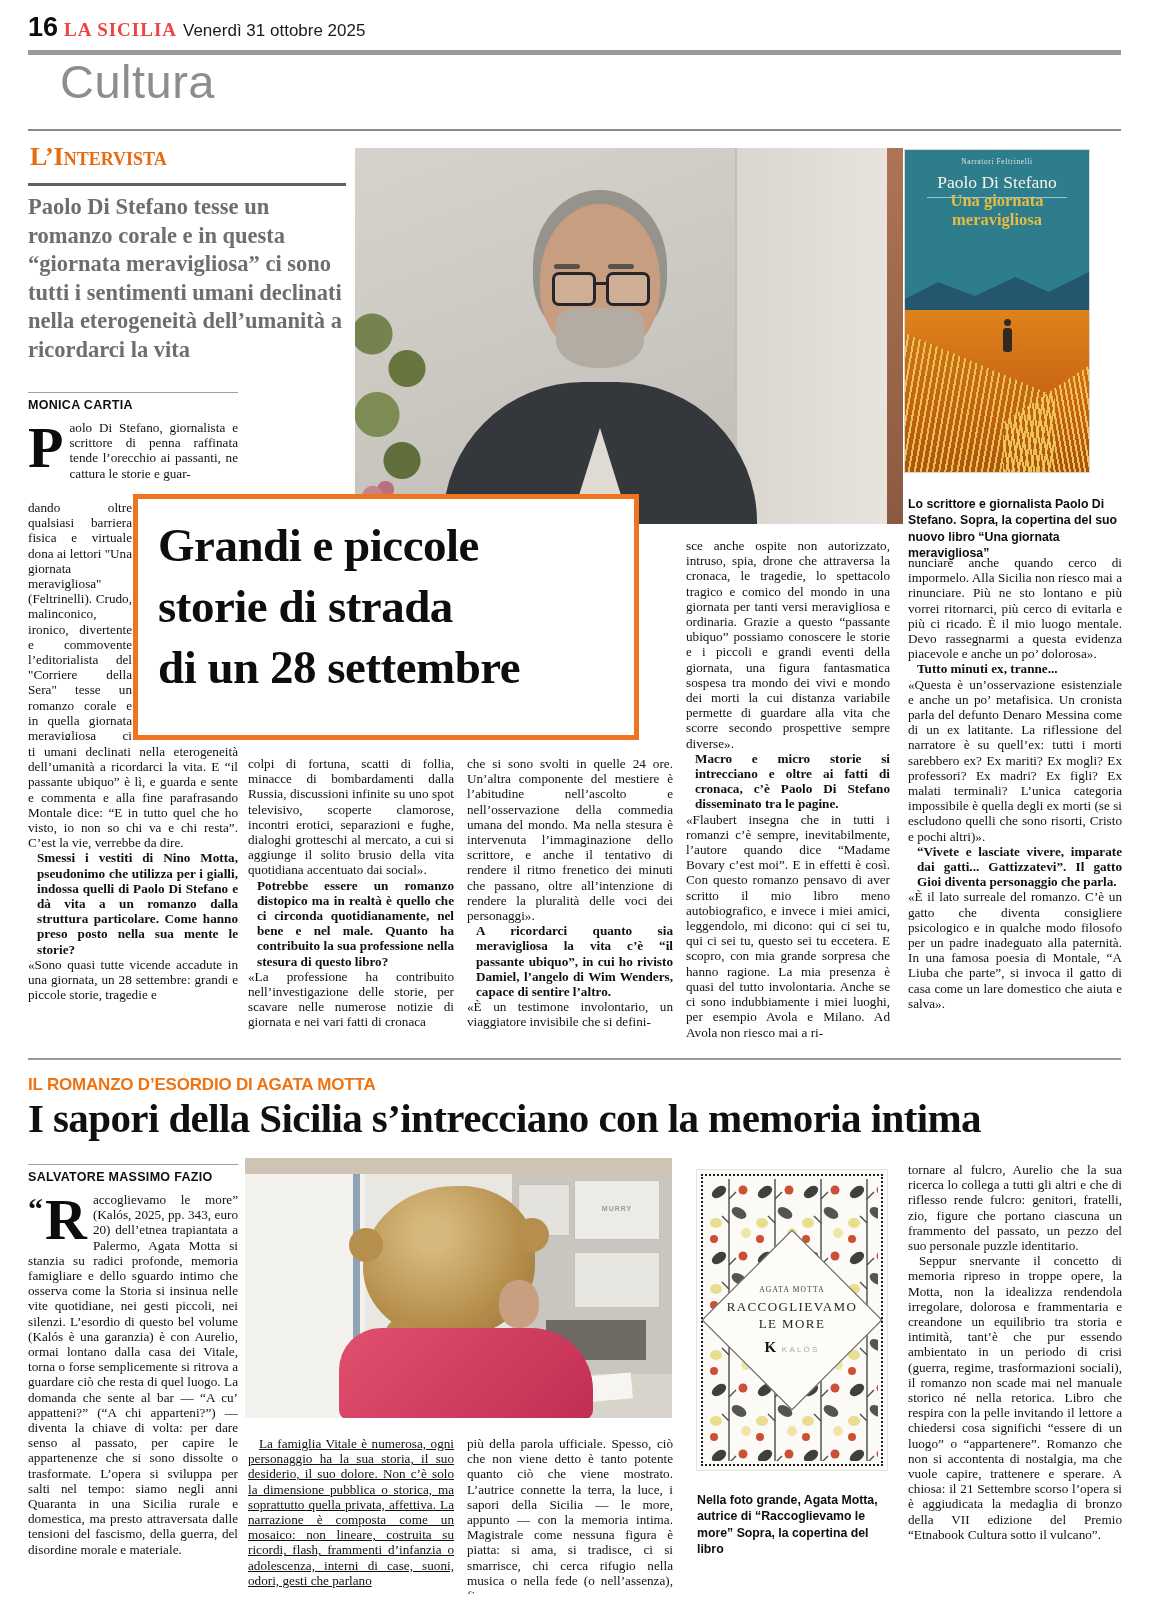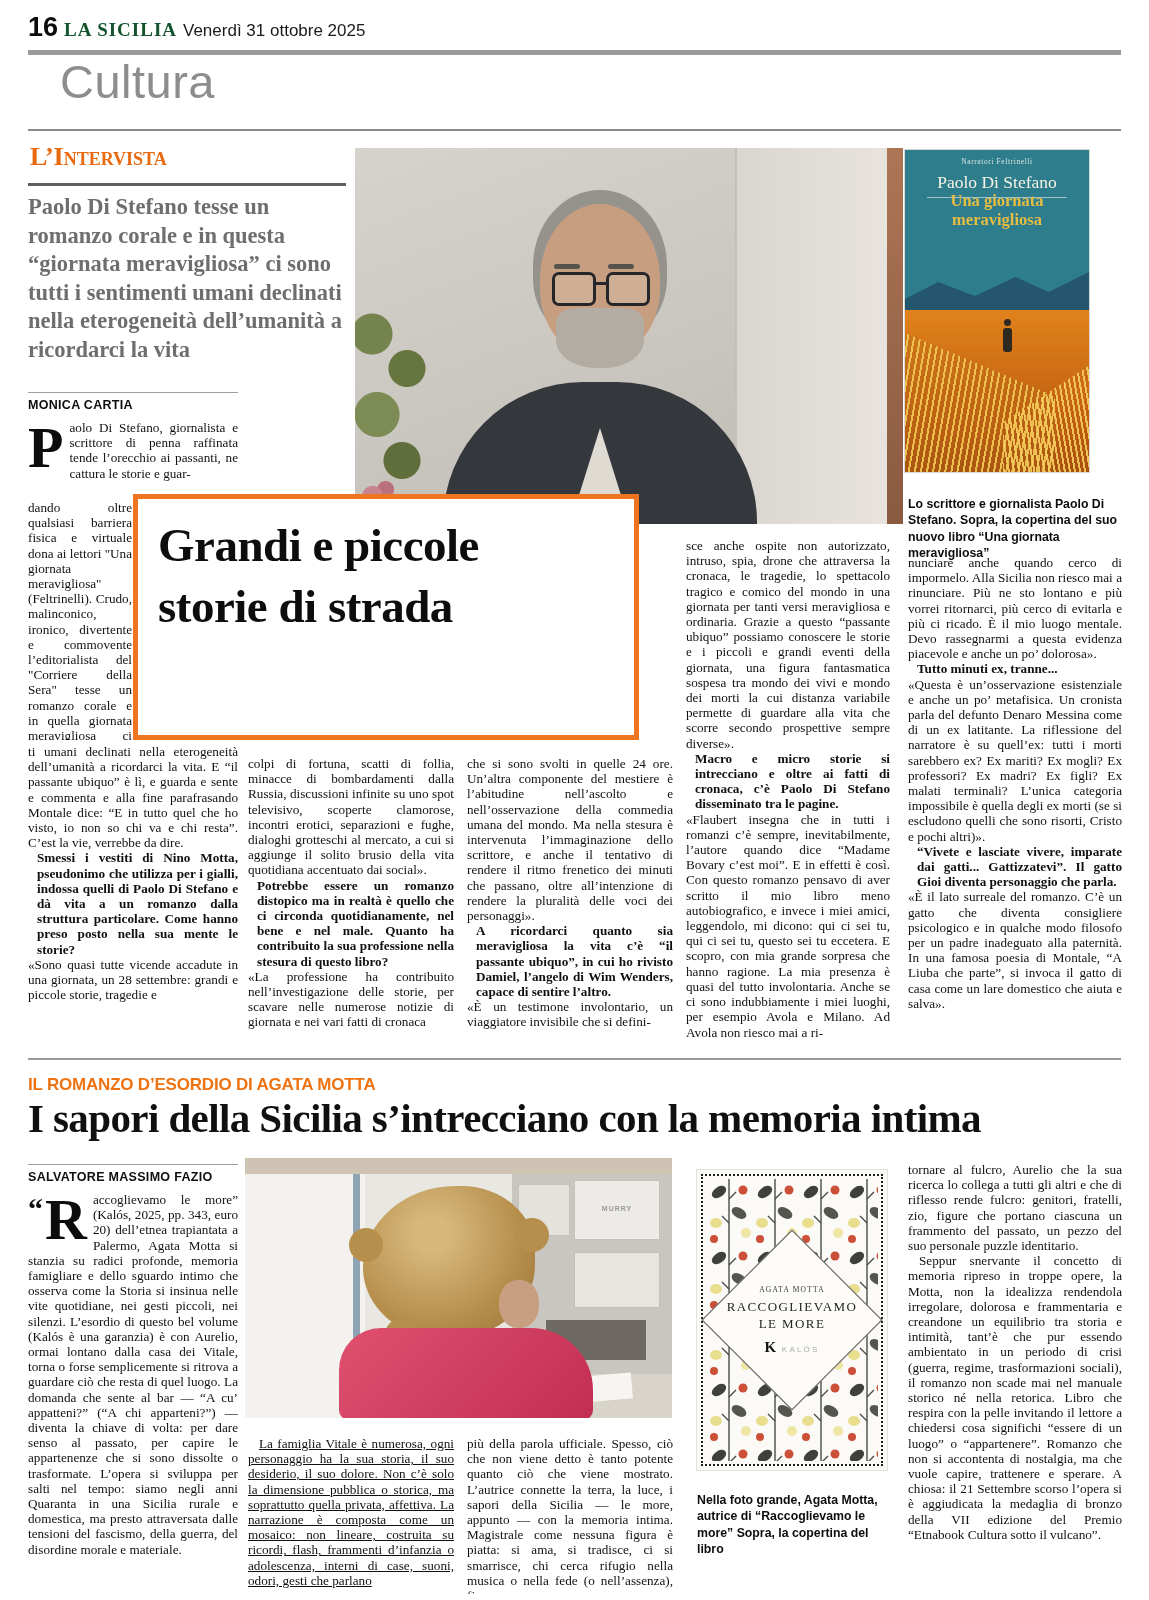--- a/index.html
+++ b/index.html
@@ -3,21 +3,21 @@
 <meta charset="utf-8">
 <style>
   html,body{margin:0;padding:0;background:#efefef;}
   #page{position:relative;width:1149px;height:1600px;background:#ffffff;overflow:hidden;
         font-family:"Liberation Serif",serif;color:#111;}
   .abs{position:absolute;}
   .rule{background:#9a9a9a;}
   
   .hdr{left:28px;top:12px;display:flex;align-items:baseline;gap:6px;}
   .pageno{font:800 27px "Liberation Sans",sans-serif;color:#0c0c0c;}
-  .masthead{font:700 19px "Liberation Serif",serif;letter-spacing:1px;color:#14532d;}
+  .masthead{font:700 19px "Liberation Serif",serif;letter-spacing:1px;color:#ef4444;}
   .pdate{font:400 17px "Liberation Sans",sans-serif;color:#1a1a1a;}
   .section{left:28px;top:58px;font:400 47px/1 "Liberation Sans",sans-serif;color:#8d8d8d;letter-spacing:.5px;margin-left:32px;}
   
   .kicker1{left:30px;top:144px;font:700 26px/1 "Liberation Serif",serif;font-variant:small-caps;color:#e9690f;}
   .standfirst{left:28px;top:193px;width:330px;font:700 22.5px/28.6px "Liberation Serif",serif;color:#6e6e6e;text-align:left;}
   .byline{font:700 12.5px/1 "Liberation Sans",sans-serif;color:#0e0e0e;letter-spacing:.3px;}
   .bodycol{font:400 13.2px/15.2px "Liberation Serif",serif;text-align:justify;overflow:hidden;
            -webkit-hyphens:auto;hyphens:auto;color:#101010;}
   .bodycol p{margin:0;}
   .q{font-weight:700;padding-left:9px;}
@@ -158,20 +158,21 @@
     <div class="bc1-field"></div>
     <div class="bc1-wheat"></div>
     <div class="bc1-wheat2"></div>
     <div class="bc1-figbody"></div>
     <div class="bc1-fighead"></div>
   </div>
 
   <div class="abs hlbox">
     <div class="hl">Grandi e piccole</div>
     <div class="hl">storie di strada</div>
+    <div class="hl">di un 28 settembre</div>
   </div>
 
   <div class="abs bodycol" style="left:28px;top:420px;width:210px;height:78px;">
     <p><span class="dropcap">P</span><span>aolo Di Stefano, giornalista e scrittore di penna raffinata tende l’orecchio ai passanti, ne cattura le storie e guar-</span></p>
   </div>
   <div class="abs bodycol" style="left:28px;top:500px;width:104px;height:240px;">
     <p>dando oltre qualsiasi barriera fisica e virtuale dona ai lettori "Una giornata meravigliosa" (Feltrinelli). Crudo, malinconico, ironico, divertente e commovente l’editorialista del "Corriere della Sera" tesse un romanzo corale e in quella giornata meravigliosa ci sono tutti i sentimen-</p>
   </div>
   <div class="abs bodycol" style="left:28px;top:744px;width:210px;height:300px;">
     <p>ti umani declinati nella eterogeneità dell’umanità a ricordarci la vita. E “il passante ubiquo” è lì, e guarda e sente e commenta e alla fine parafrasando Montale dice: “E in tutto quel che ho visto, io non so chi va e chi resta”. C’est la vie, verrebbe da dire.</p>

